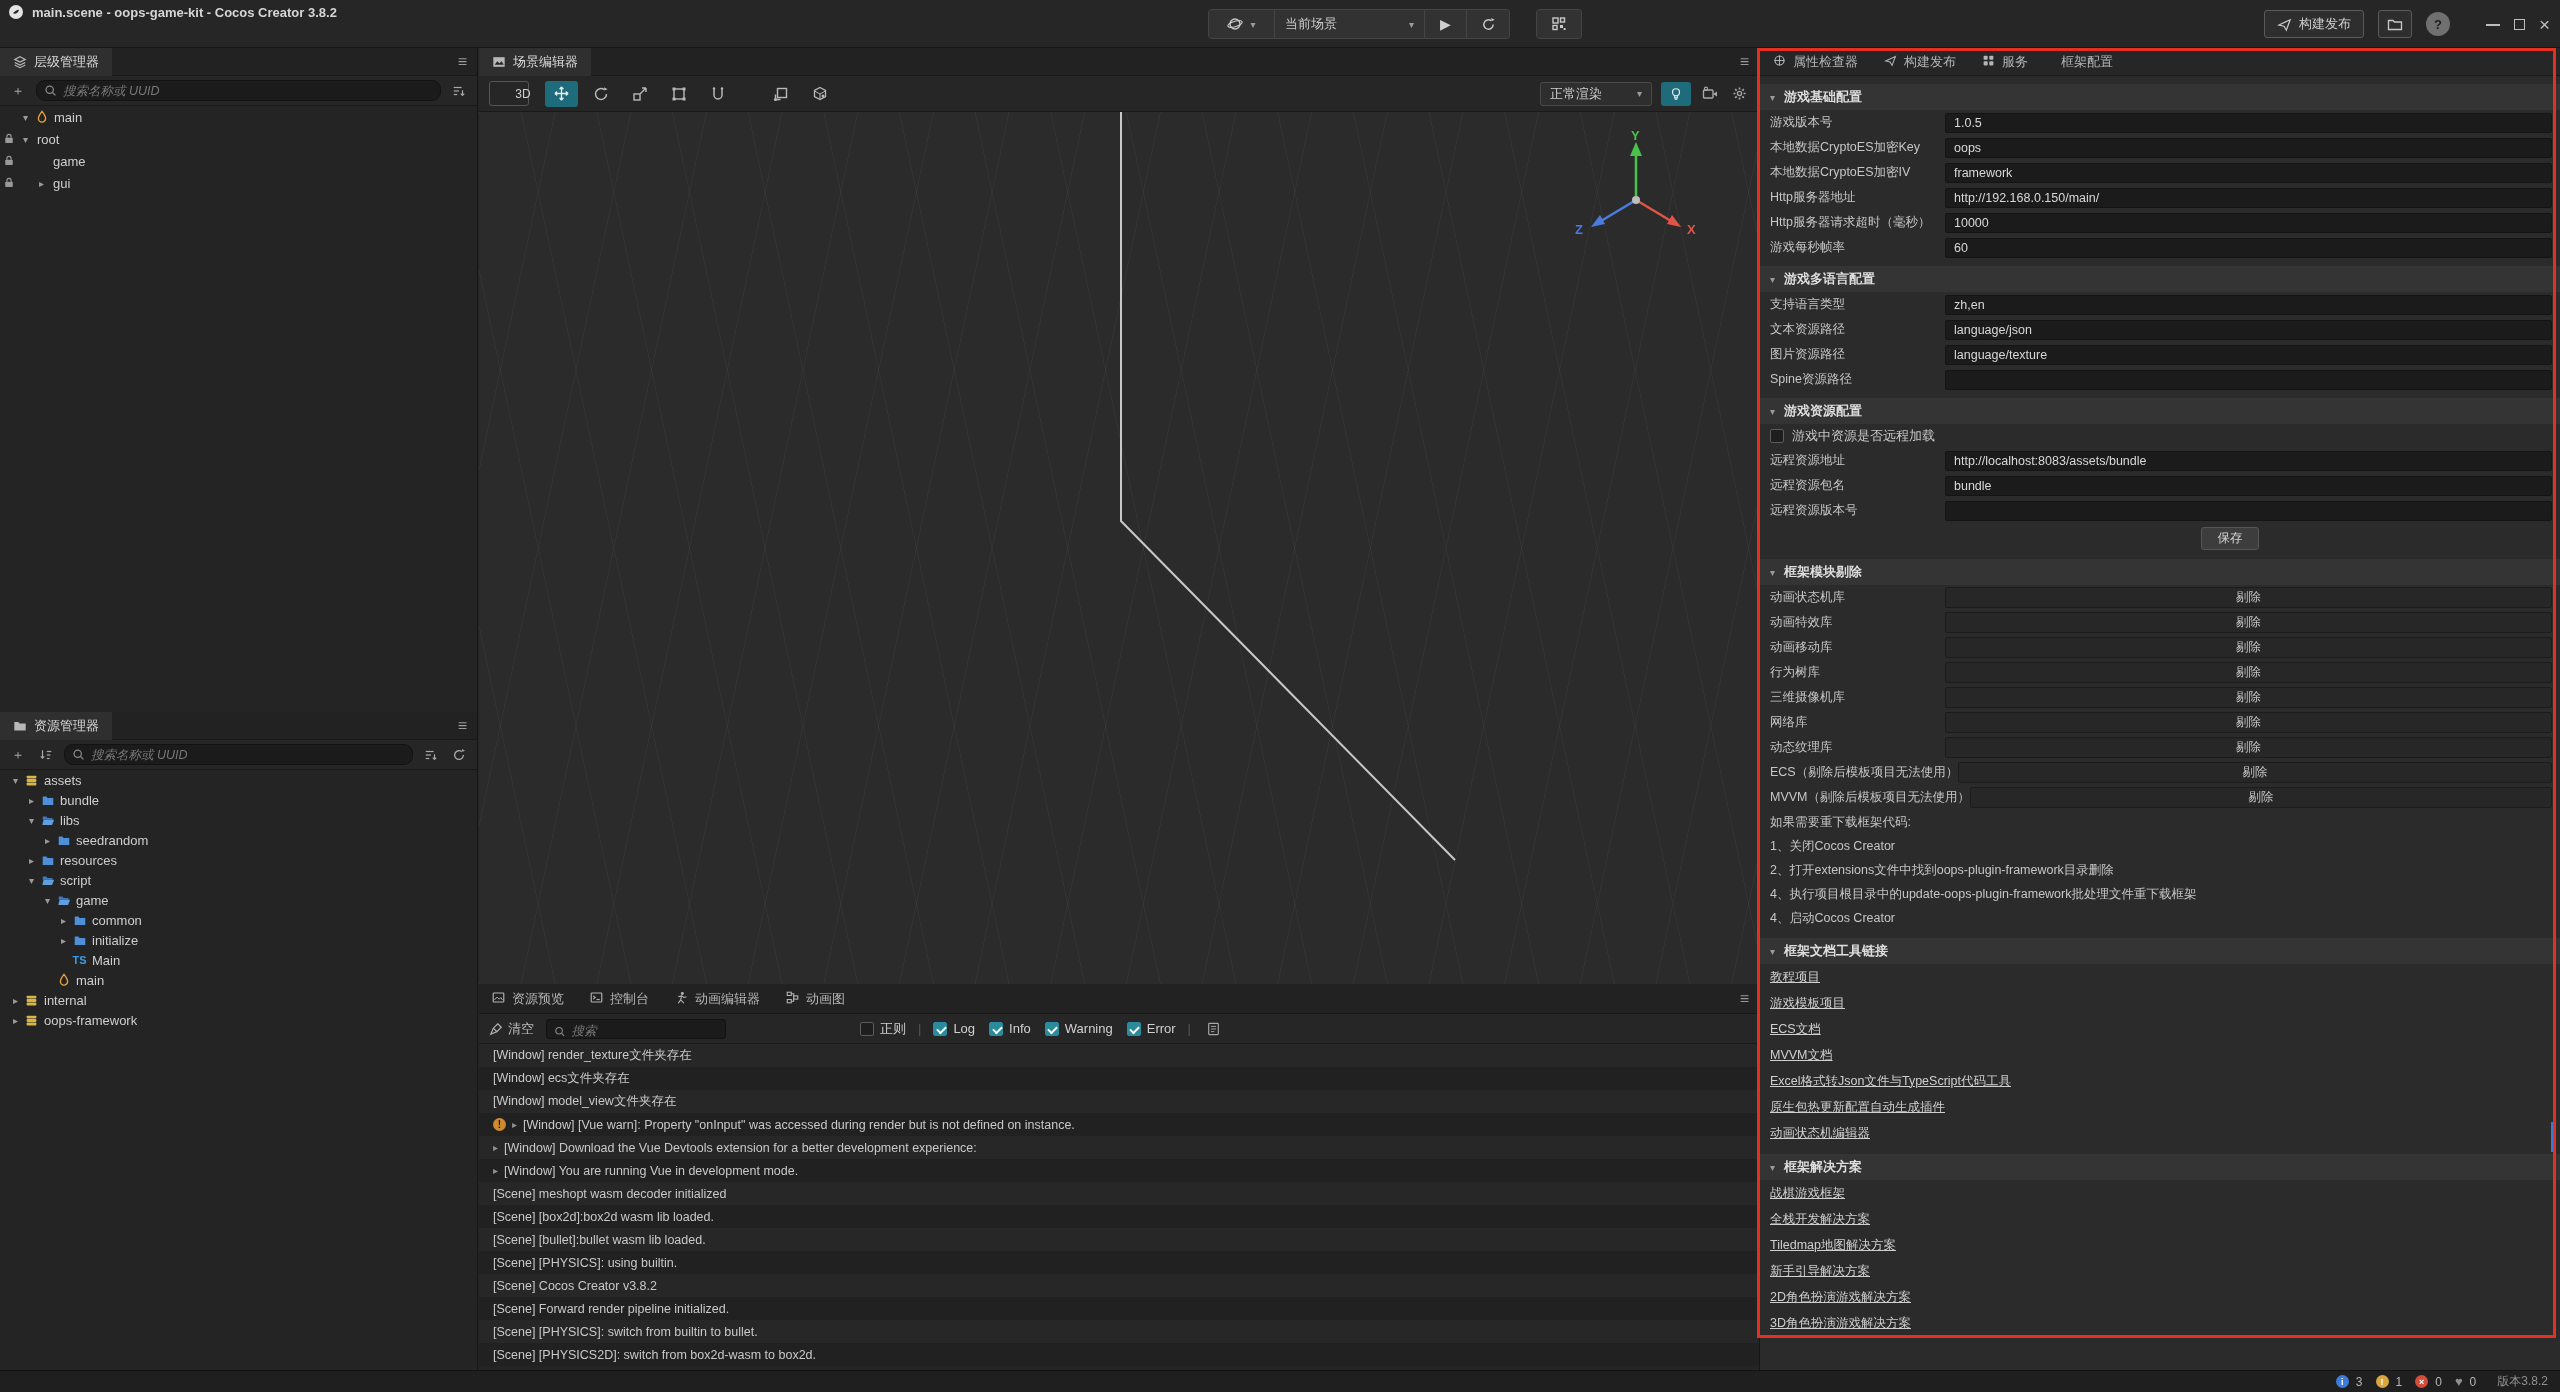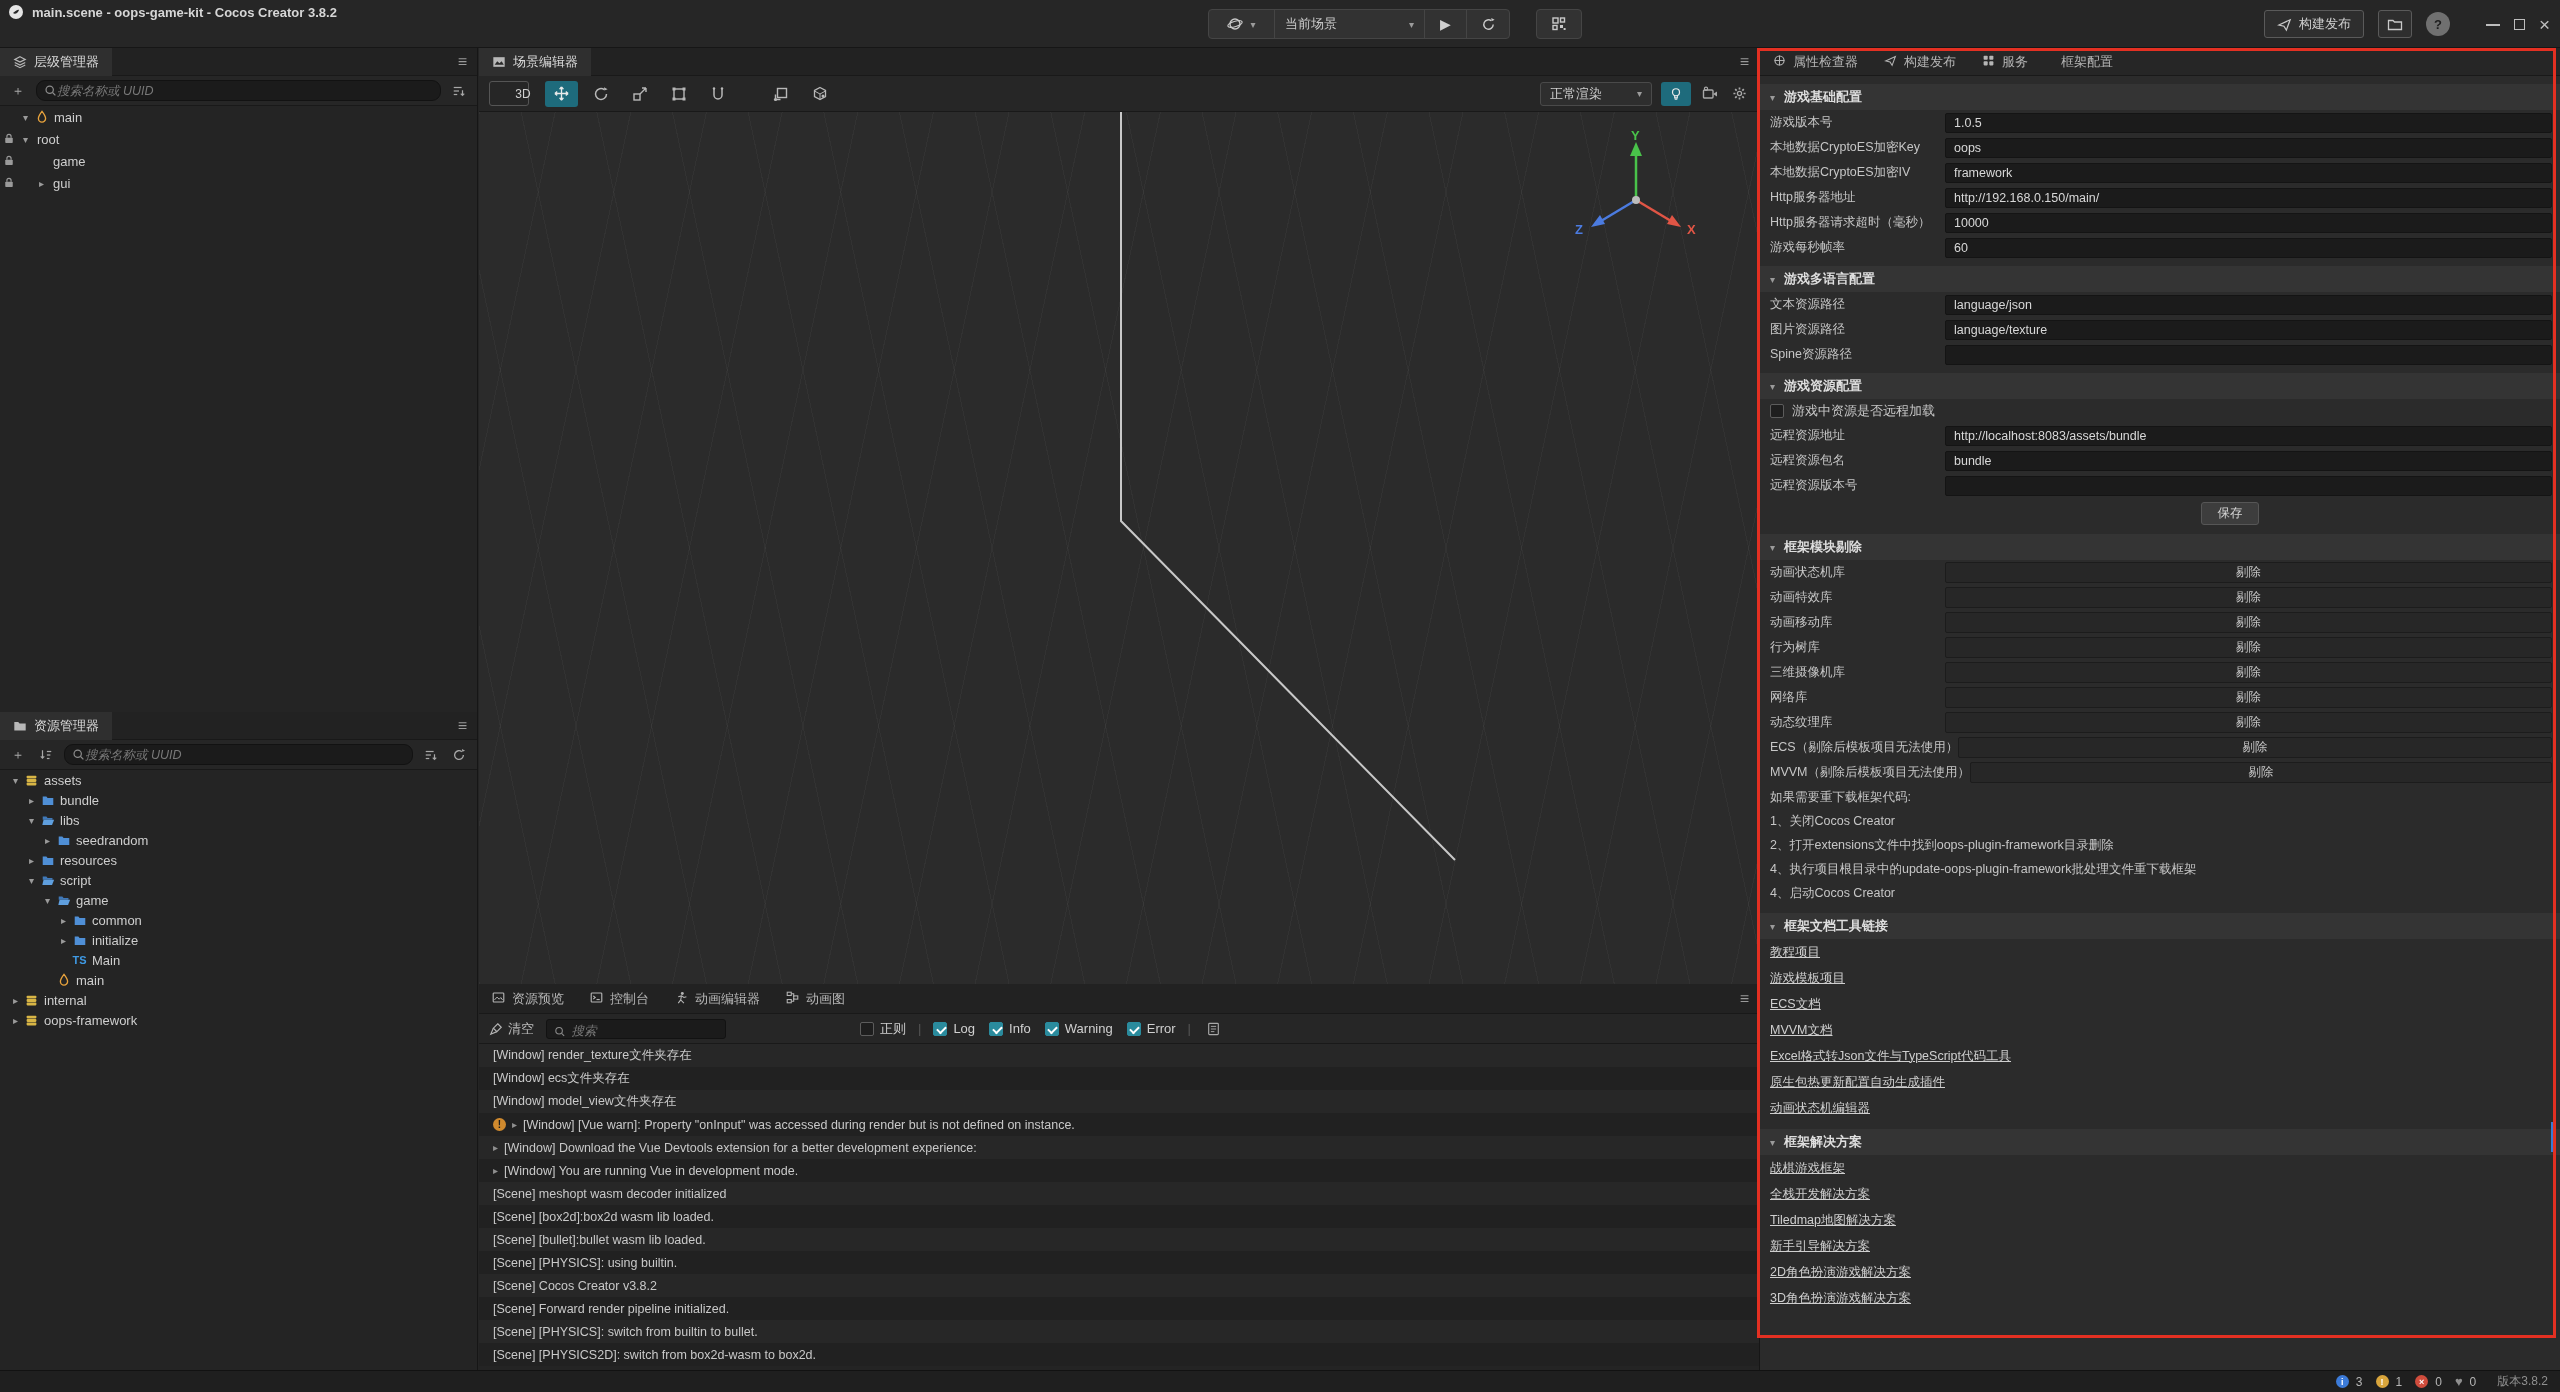--- a/index.html
+++ b/index.html
@@ -34,21 +34,21 @@
 
   
   .panel { position:absolute; background:#242424; border-right:1px solid #161616; }
   .p-header { height:28px; background:#222222; border-bottom:1px solid #191919; display:flex; align-items:center; }
   .p-tab { height:28px; display:flex; align-items:center; gap:7px; padding:0 13px; background:#2f2f2f; color:#dadada; }
   .p-tab.plain { background:transparent; color:#b5b5b5; }
   .hamburger { margin-left:auto; margin-right:10px; color:#9a9a9a; font-size:16px; }
   .p-toolbar { height:30px; background:#262626; border-bottom:1px solid #191919; display:flex; align-items:center;
                gap:8px; padding:0 8px; }
   .search-box { flex:1; height:21px; background:#1b1b1b; border:1px solid #121212; border-radius:9px;
-                display:flex; align-items:center; padding:0 7px; }
+                display:flex; align-items:center; gap:6px; padding:0 7px; }
   .search-box input { flex:1; background:transparent; border:none; outline:none; color:#cfcfcf;
                       font-style:italic; font-size:12.5px; font-family:inherit; }
   .search-box input::placeholder { color:#787878; }
   .tbtn { display:flex; align-items:center; justify-content:center; min-width:20px; height:20px; color:#a8a8a8; }
 
   
   .tree-row { display:flex; align-items:center; cursor:default; }
   .h-row { height:22px; }
   .a-row { height:20px; }
   .gutter { flex:0 0 18px; display:flex; justify-content:center; }
@@ -862,20 +862,24 @@
             <input value="60" style="">
           </div>
         </div>
 
       <div class="sec-hdr">
         <span class="sc">▾</span>
         <span>游戏多语言配置</span>
       </div>
       <div>
 
+      <div class="cfg-row">
+            <span class="cfg-label">支持语言类型</span>
+            <input value="zh,en" style="">
+          </div>
           <div class="cfg-row">
             <span class="cfg-label">文本资源路径</span>
             <input value="language/json" style="">
           </div>
           <div class="cfg-row">
             <span class="cfg-label">图片资源路径</span>
             <input value="language/texture" style="">
           </div>
           <div class="cfg-row">
             <span class="cfg-label">Spine资源路径</span>

